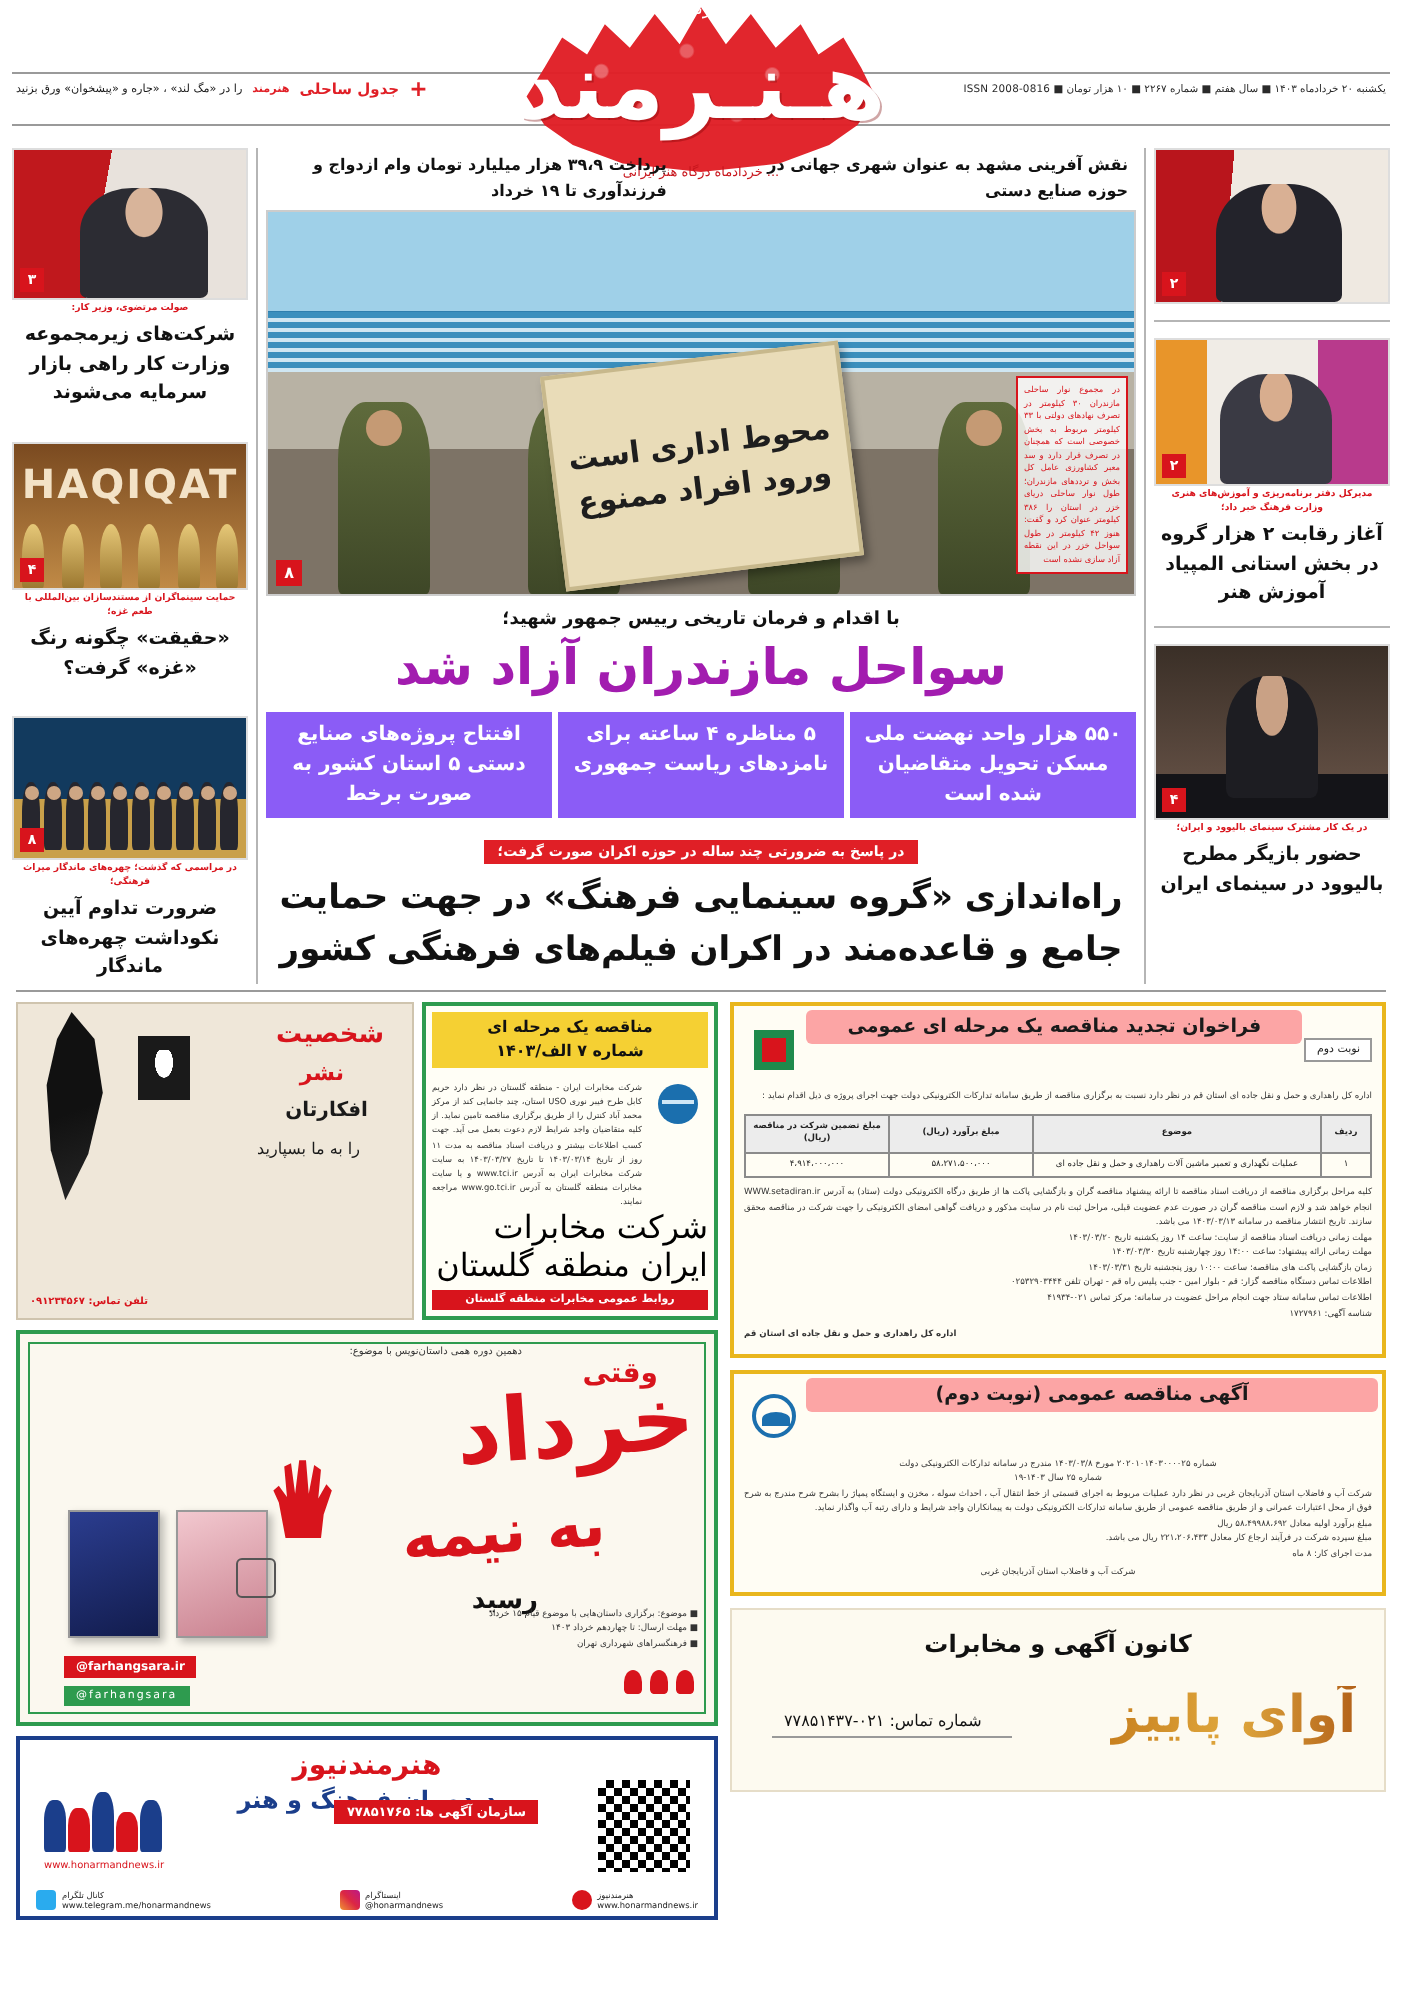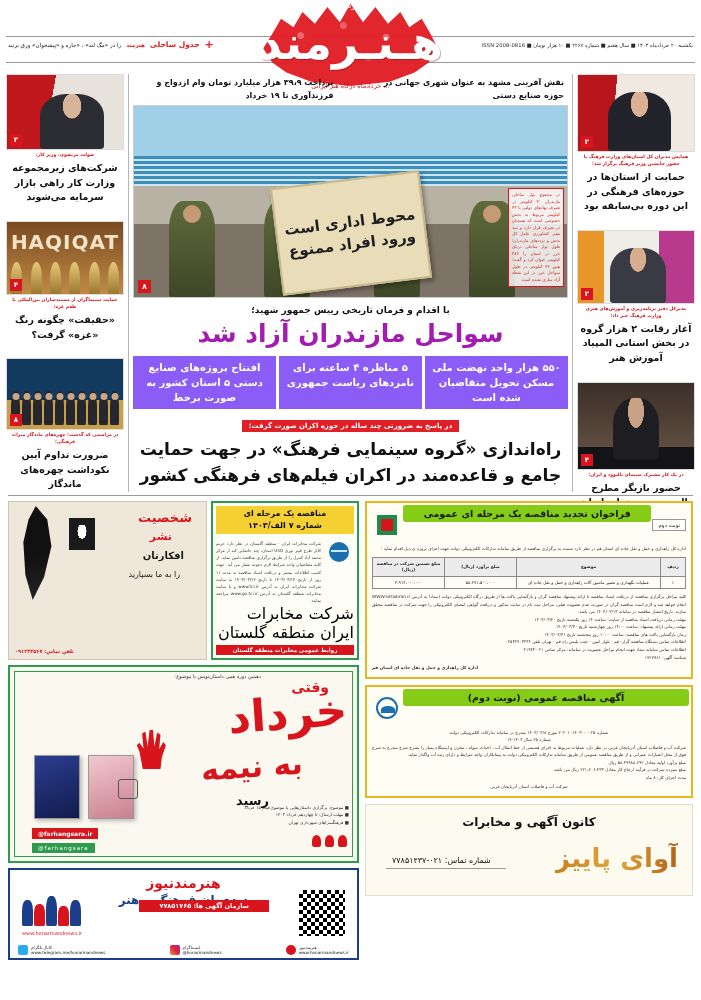--- a/index.html
+++ b/index.html
@@ -212,21 +212,21 @@
   .ads-rule { height: 1px; background: #9a9a9a; margin: 3px 0 5px; }
   .ads-grid { display: flex; gap: 6px; direction: rtl; }
   .ads-right { width: 328px; display: flex; flex-direction: column; gap: 6px; }
   .ads-left { flex: 1; display: flex; flex-direction: column; gap: 5px; }
 
   .notice {
     border: 2px solid #e9b61d; background: #fffdf4; position: relative;
     padding: 4px 5px 5px; direction: rtl;
   }
   .notice .ribbon {
-    background: #84cc16; color: #1a1a1a; font-size: 9.5px; font-weight: bold;
+    background: #fca5a5; color: #1a1a1a; font-size: 9.5px; font-weight: bold;
     text-align: center; padding: 3px 0; margin: -2px -3px 20px; border-radius: 3px;
   }
   .notice .nav-row { display: flex; justify-content: space-between; align-items: center; gap: 4px; margin-bottom: 3px; }
   .notice .turn {
     border: 1px solid #999; font-size: 5.5px; padding: 2px 5px; color: #222; background: #fff;
   }
   .notice-logo {
     width: 30px; height: 30px; flex: 0 0 auto;
     display: flex; align-items: center; justify-content: center;
   }
@@ -336,21 +336,21 @@
   .honarbanner .t2 { text-align: center; color: #1b3e8b; font-size: 12px; font-weight: bold; margin-top: 2px; }
   .honarbanner .qr {
     position: absolute; right: 10px; bottom: 20px; width: 50px; height: 50px;
     background:
       repeating-linear-gradient(90deg,#000 0 4px,#fff 4px 8px),
       repeating-linear-gradient(180deg,#000 0 4px,#fff 4px 8px);
     background-blend-mode: difference; background-color:#fff; border: 2px solid #fff;
   }
   .honarbanner .agency {
     position: absolute; right: 88px; bottom: 46px; background: #d8141c; color: #fff;
-    font-size: 6.5px; font-weight: bold; padding: 2px 20px;
+    font-size: 6.5px; font-weight: bold; padding: 2px 6px;
   }
   .honarbanner .logotype {
     position: absolute; left: 12px; bottom: 32px; display: flex; align-items: flex-end; gap: 1px;
   }
   .honarbanner .logotype i { display: block; width: 11px; border-radius: 40% 40% 10% 10%; }
   .honarbanner .site { position: absolute; left: 12px; bottom: 22px; color: #d8141c; font-size: 5px; direction: ltr; }
   .honarbanner .footrow {
     position: absolute; left: 8px; right: 8px; bottom: 3px; display: flex;
     justify-content: space-between; direction: ltr; align-items: center;
   }
@@ -399,24 +399,20 @@
 
     <div class="mast-right">یکشنبه ۲۰ خردادماه ۱۴۰۳ ■ سال هفتم ■ شماره ۲۲۶۷ ■ ۱۰ هزار تومان ■ ISSN 2008-0816</div>
   </div>
 
   <div class="news-area">
 
     <div class="col-side">
       <div>
         <div class="ph ph-mic">
           <span class="pg">۲</span>
-        </div>
-        <div class="cap">
-          <div class="over">همایش مدیران کل استان‌های وزارت فرهنگ با حضور جانشین وزیر فرهنگ برگزار شد؛</div>
-          <div class="head">حمایت از استان‌ها در حوزه‌های فرهنگی در این دوره بی‌سابقه بود</div>
         </div>
       </div>
       <div class="hrule"></div>
       <div>
         <div class="ph ph-desk">
           <span class="pg">۲</span>
         </div>
         <div class="cap">
           <div class="over">مدیرکل دفتر برنامه‌ریزی و آموزش‌های هنری وزارت فرهنگ خبر داد؛</div>
           <div class="head">آغاز رقابت ۲ هزار گروه در بخش استانی المپیاد آموزش هنر</div>

